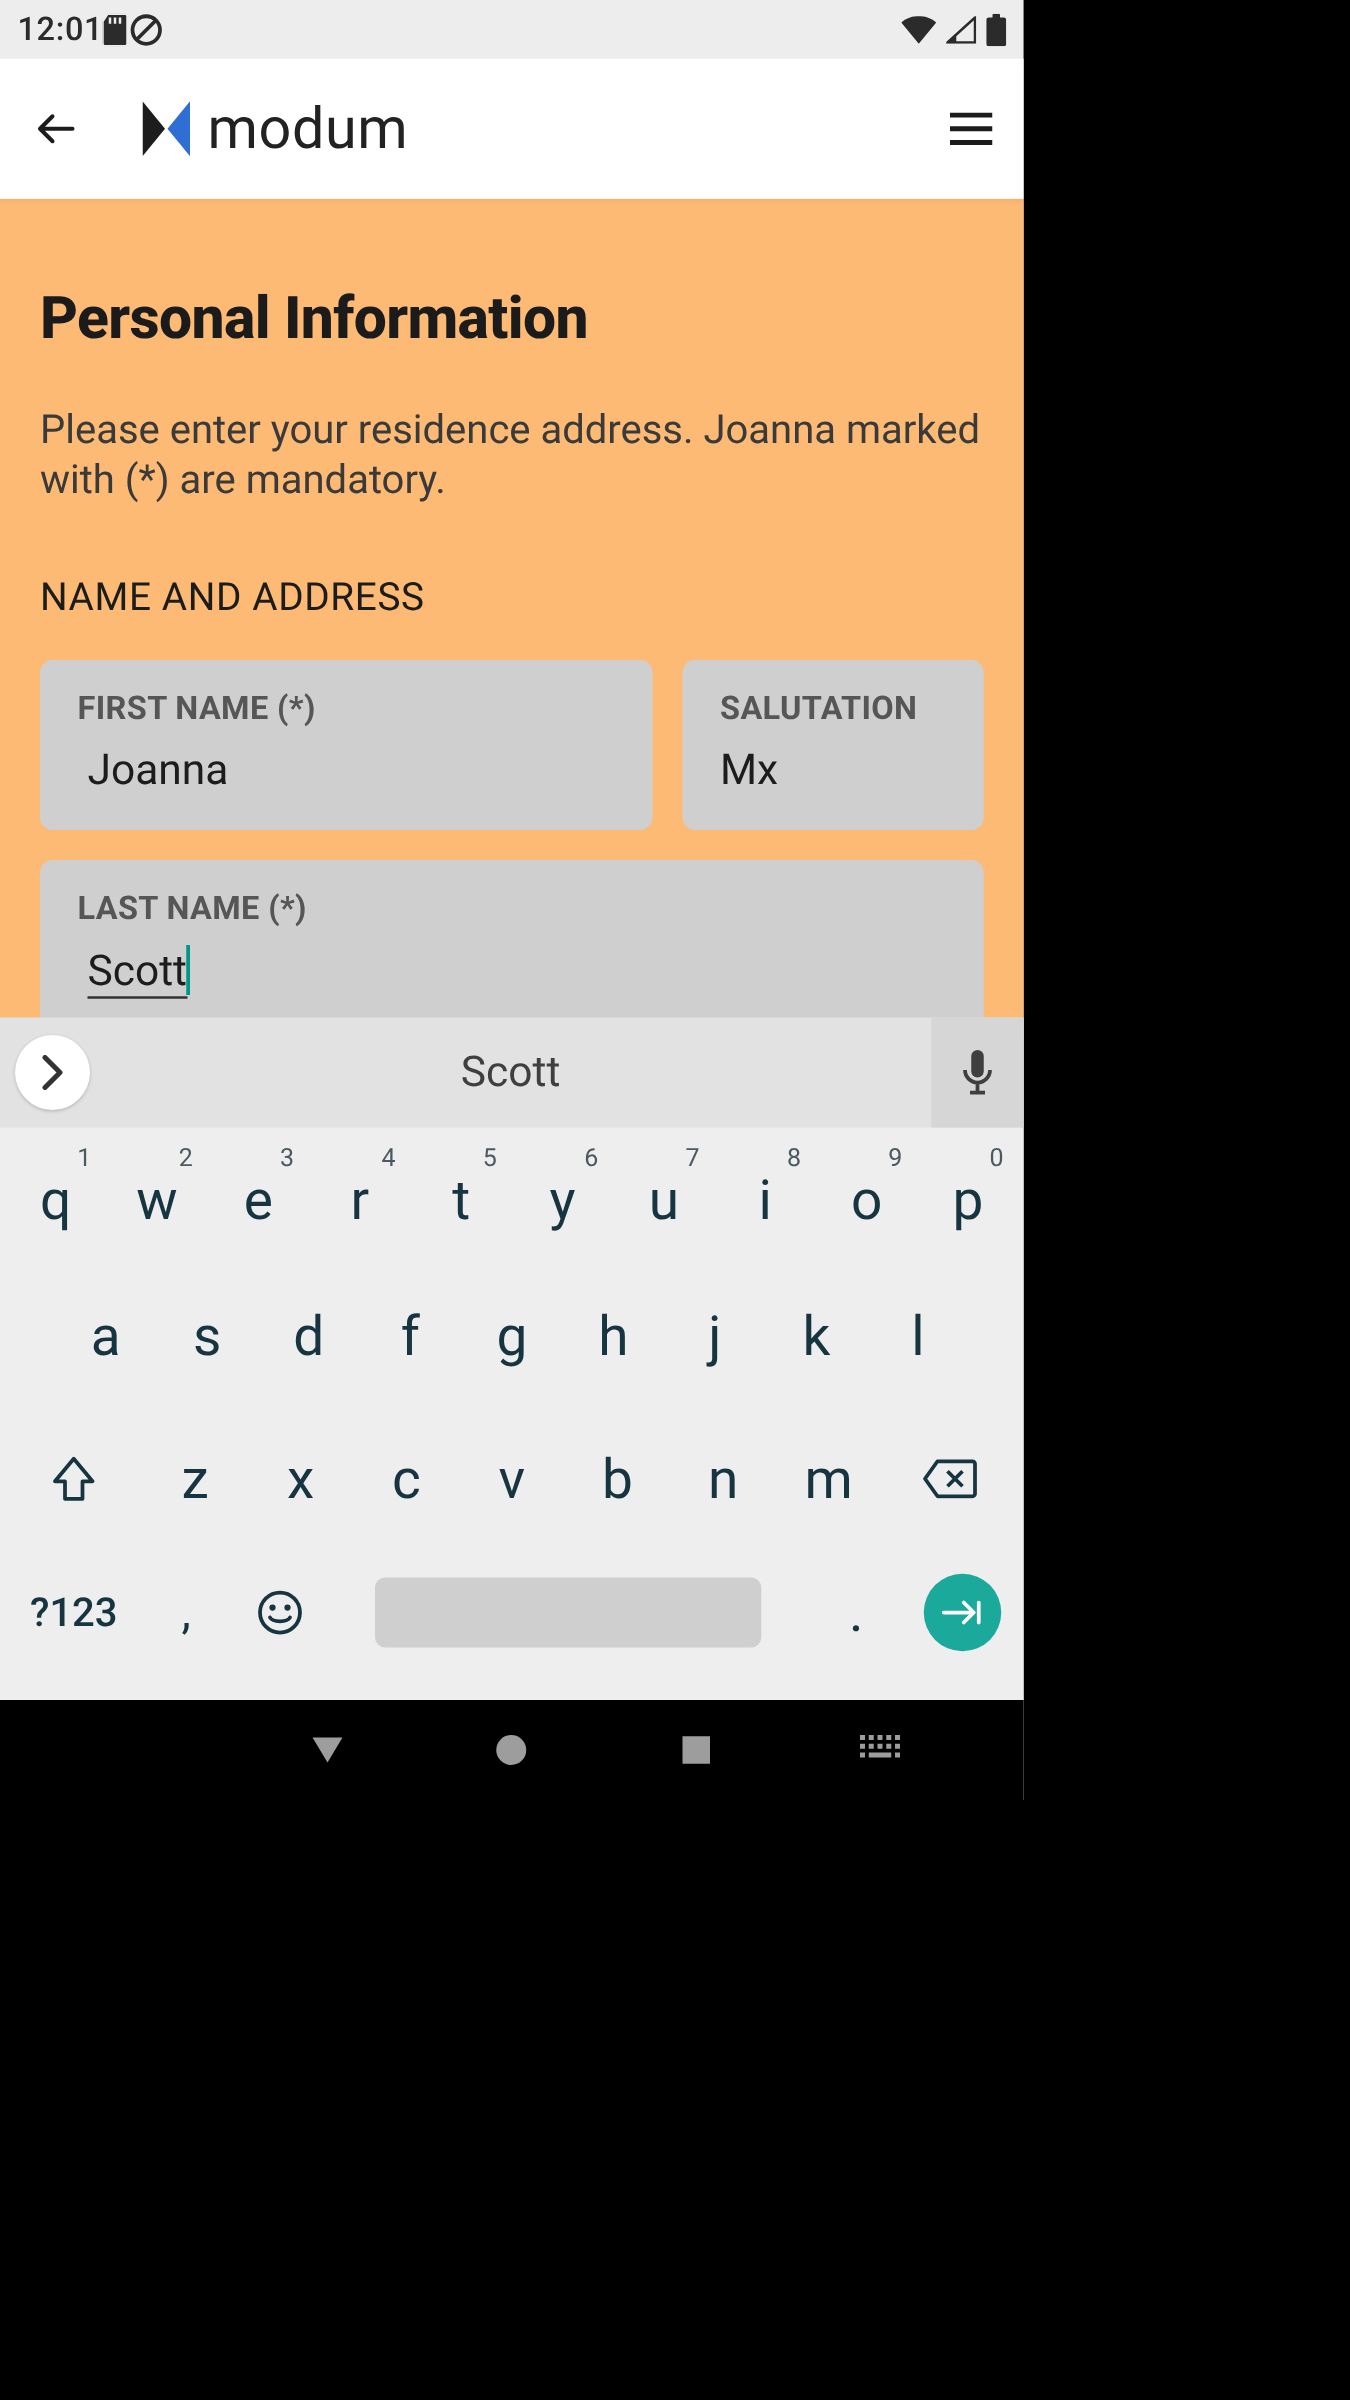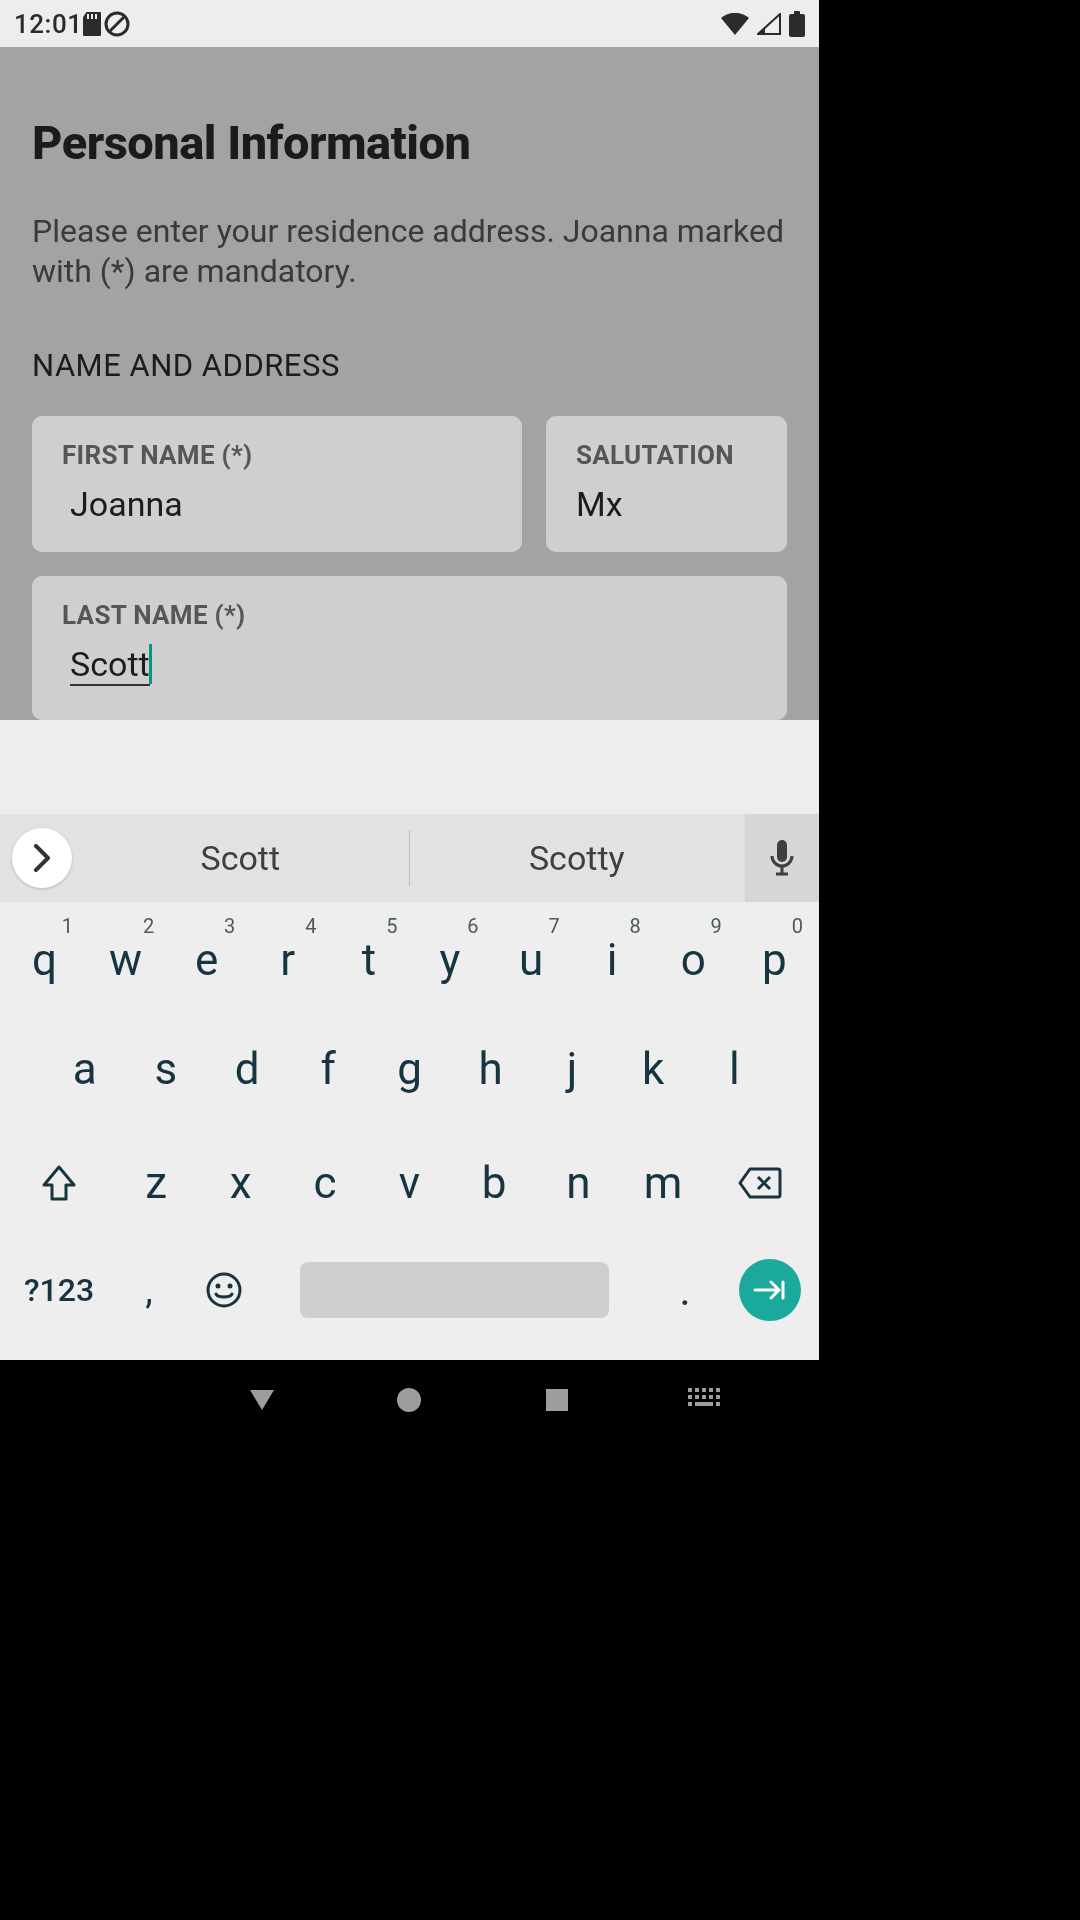--- a/index.html
+++ b/index.html
@@ -14,21 +14,21 @@
   .status-right { display:flex; align-items:center; gap:8px; }
 
   
   .app-bar { height:112px; background:#fff; display:flex; align-items:center; padding:0 18px; box-shadow:0 2px 4px rgba(0,0,0,0.06); position:relative; z-index:5;}
   .back-btn { width:56px; height:56px; display:flex; align-items:center; justify-content:center; }
   .app-logo { margin-left:40px; display:flex; align-items:center; gap:14px; }
   .app-brand { font-size:46px; font-weight:400; letter-spacing:0.5px; color:#222; }
   .hamburger { margin-left:auto; width:48px; height:48px; display:flex; align-items:center; justify-content:center; }
 
   
-  .content { padding:68px 32px 0 32px; background:#a3a3a3; }
+  .content { padding:68px 32px 0 32px; background:#fdba74; }
   .page-title { font-size:47px; font-weight:800; letter-spacing:-0.5px; color:#1b1b1b; }
   .page-sub { margin-top:42px; font-size:32px; line-height:1.24; color:#3a3a3a; font-weight:400; }
   .section-title { margin-top:56px; font-size:31px; font-weight:400; letter-spacing:0.5px; color:#1c1c1c; }
 
   .row { display:flex; gap:24px; margin-top:32px; }
   .field { background:#cfcfcf; border-radius:10px; padding:24px 30px 28px 30px; flex:1; }
   .field.salutation { flex:0 0 241px; }
   .field-label { font-size:26px; font-weight:700; color:#565656; letter-spacing:0.3px; }
   .field-value { margin-top:14px; font-size:34px; color:#1c1c1c; font-weight:400; }
   .field-value.input { position:relative; }
@@ -105,20 +105,39 @@
       </span>
       <span class="status-icon">
         <svg width="16" height="26" viewBox="0 0 16 26">
             <rect x="0" y="3" width="16" height="23" rx="2" fill="#2b2b2b"></rect>
             <rect x="5" y="0" width="6" height="4" rx="1" fill="#2b2b2b"></rect>
           </svg>
       </span>
     </div>
   </div>
 
+  <div class="app-bar">
+    <div class="back-btn">
+      <svg width="40" height="40" viewBox="0 0 40 40">
+          <path d="M32 20H8M16 10L6 20l10 10" fill="none" stroke="#1c1c1c" stroke-width="3.2" stroke-linecap="round" stroke-linejoin="round"></path>
+        </svg>
+    </div>
+    <div class="app-logo">
+      <svg width="38" height="44" viewBox="0 0 38 44">
+        <path d="M0 0 L18 22 L0 44 Z" fill="#1d1d1d"></path>
+        <path d="M38 0 L20 22 L38 44 Z" fill="#2f6fd4"></path>
+      </svg>
+      <span class="app-brand">modum</span>
+    </div>
+    <div class="hamburger">
+      <svg width="34" height="26" viewBox="0 0 34 26">
+          <path d="M0 2h34M0 13h34M0 24h34" stroke="#1c1c1c" stroke-width="4"></path>
+        </svg>
+    </div>
+  </div>
 
   <div class="content">
     <div class="page-title">Personal Information</div>
     <div class="page-sub">Please enter your residence address. Joanna marked with (*) are mandatory.</div>
     <div class="section-title">NAME AND ADDRESS</div>
 
     <div class="row">
       <div class="field">
         <div class="field-label">FIRST NAME (*)</div>
         <div class="field-value" style="padding-left:8px">Joanna</div>
@@ -139,21 +158,20 @@
 
   <div class="kbd-wrap">
     <div class="suggestion-bar">
       <div class="sug-expand">
         <svg width="20" height="28" viewBox="0 0 20 28">
             <path d="M4 2l12 12L4 26" fill="none" stroke="#333" stroke-width="4" stroke-linecap="round" stroke-linejoin="round"></path>
           </svg>
       </div>
       <div class="sug-list" id="suggestions">
           <div class="sug-item">Scott</div>
-          <div class="sug-item">Scotty</div>
         </div>
       <div class="mic-box">
         <svg width="26" height="36" viewBox="0 0 26 36">
             <rect x="8" y="0" width="10" height="22" rx="5" fill="#3f3f3f"></rect>
             <path d="M3 16a10 10 0 0 0 20 0M13 26v8M7 34h12" fill="none" stroke="#3f3f3f" stroke-width="3"></path>
           </svg>
       </div>
     </div>
 
     <div class="keyboard">

